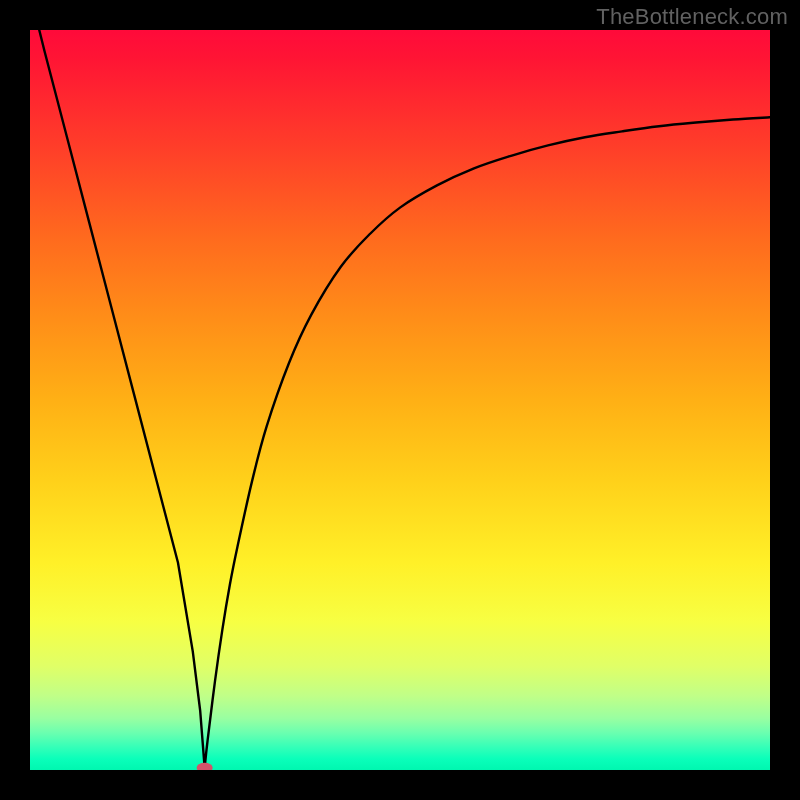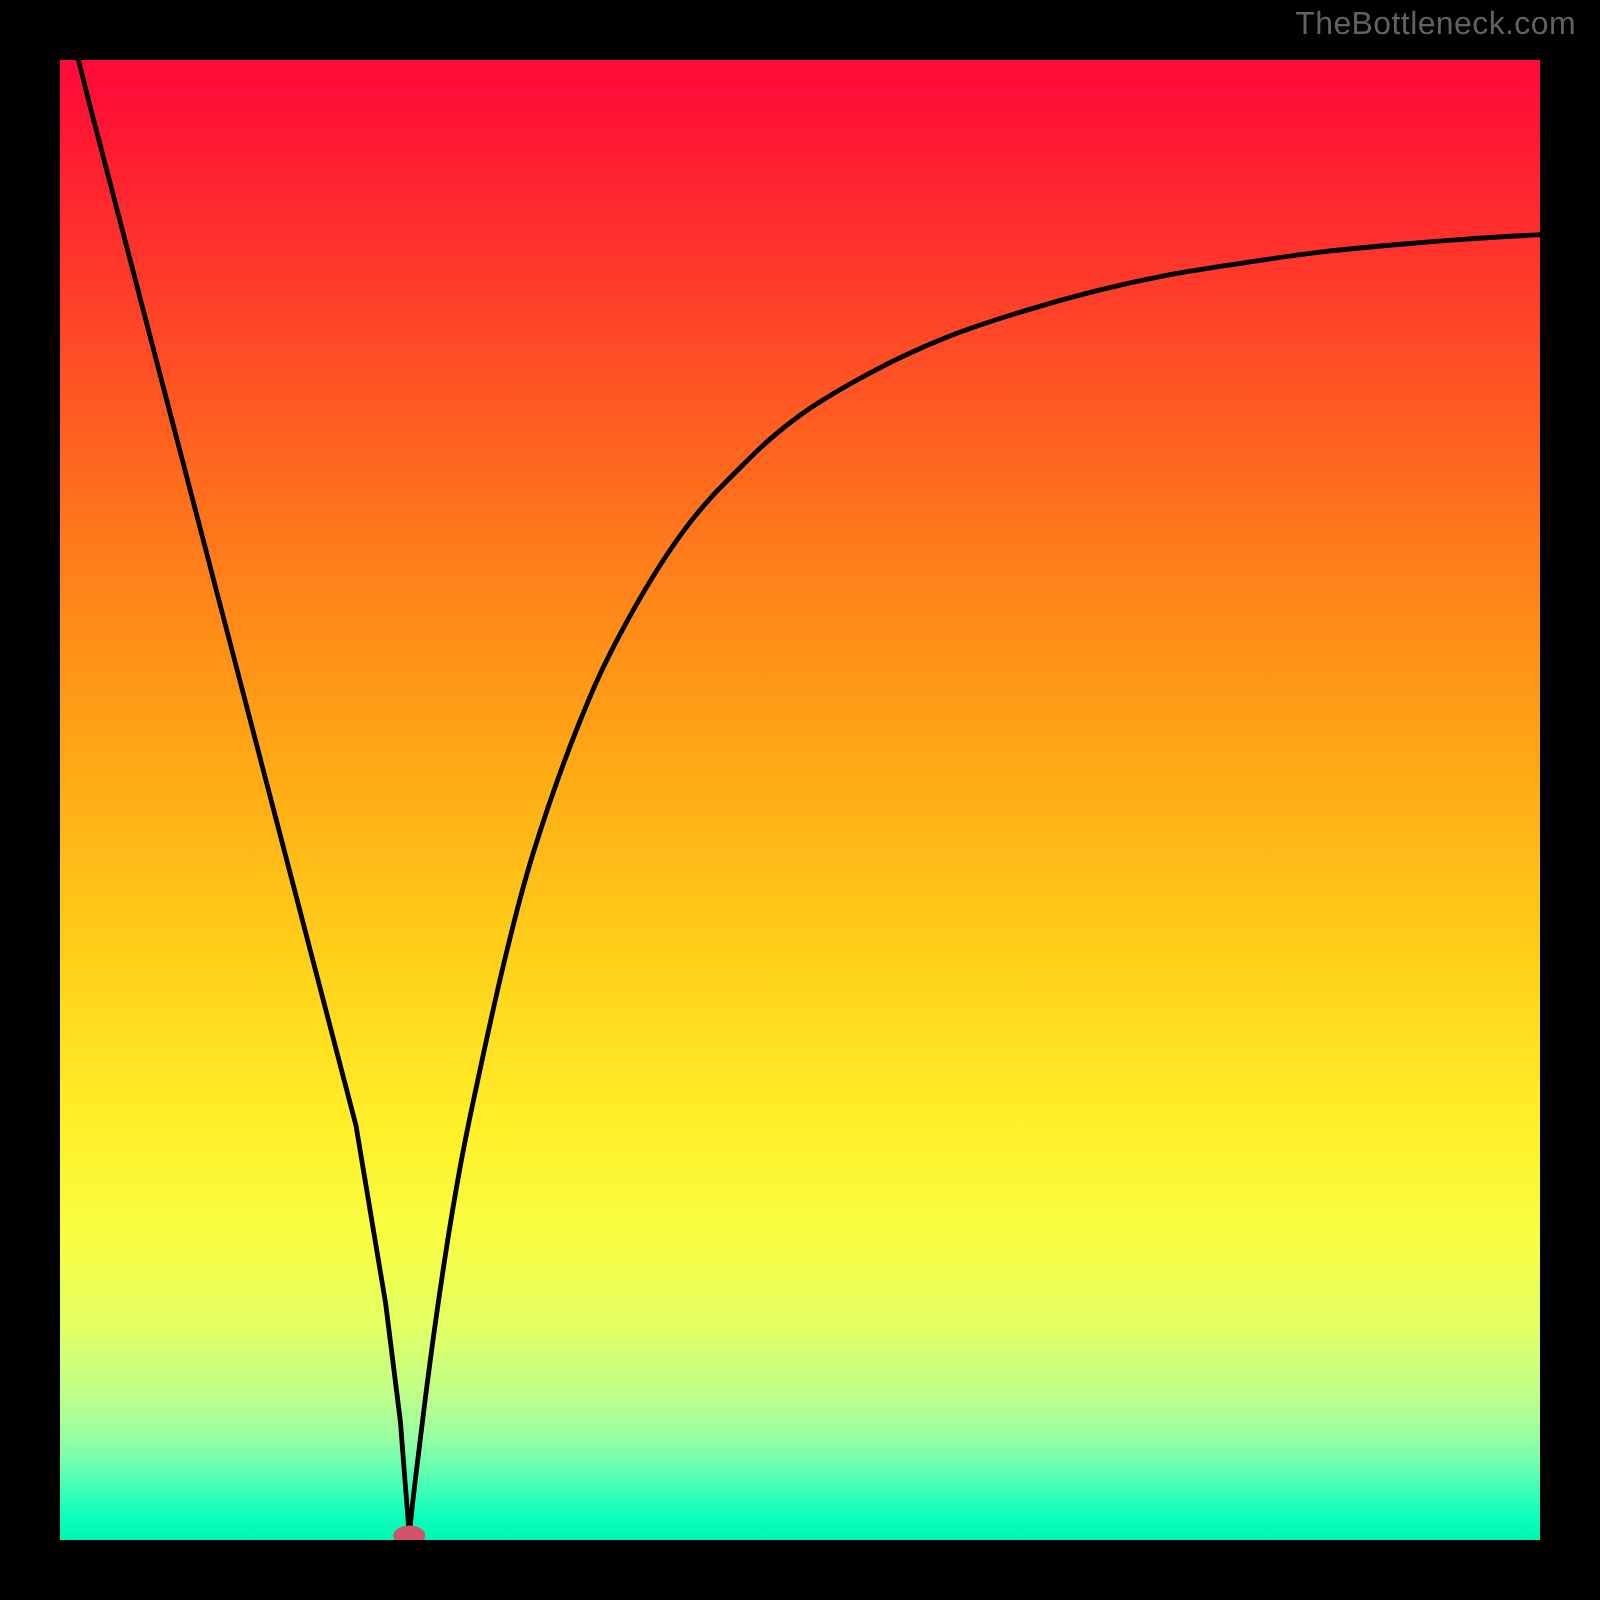--- a/index.html
+++ b/index.html
@@ -8,21 +8,21 @@
     height: 800px;
     background: #000;
     position: relative;
     font-family: Arial, Helvetica, sans-serif;
   }
   .watermark {
     position: absolute;
     top: 4px;
     right: 12px;
     color: #616161;
-    font-size: 16px;
+    font-size: 22px;
     font-weight: 400;
     z-index: 10;
     letter-spacing: 0.2px;
   }
   .plot-area {
     position: absolute;
     left: 30px;
     top: 30px;
     width: 740px;
     height: 740px;

